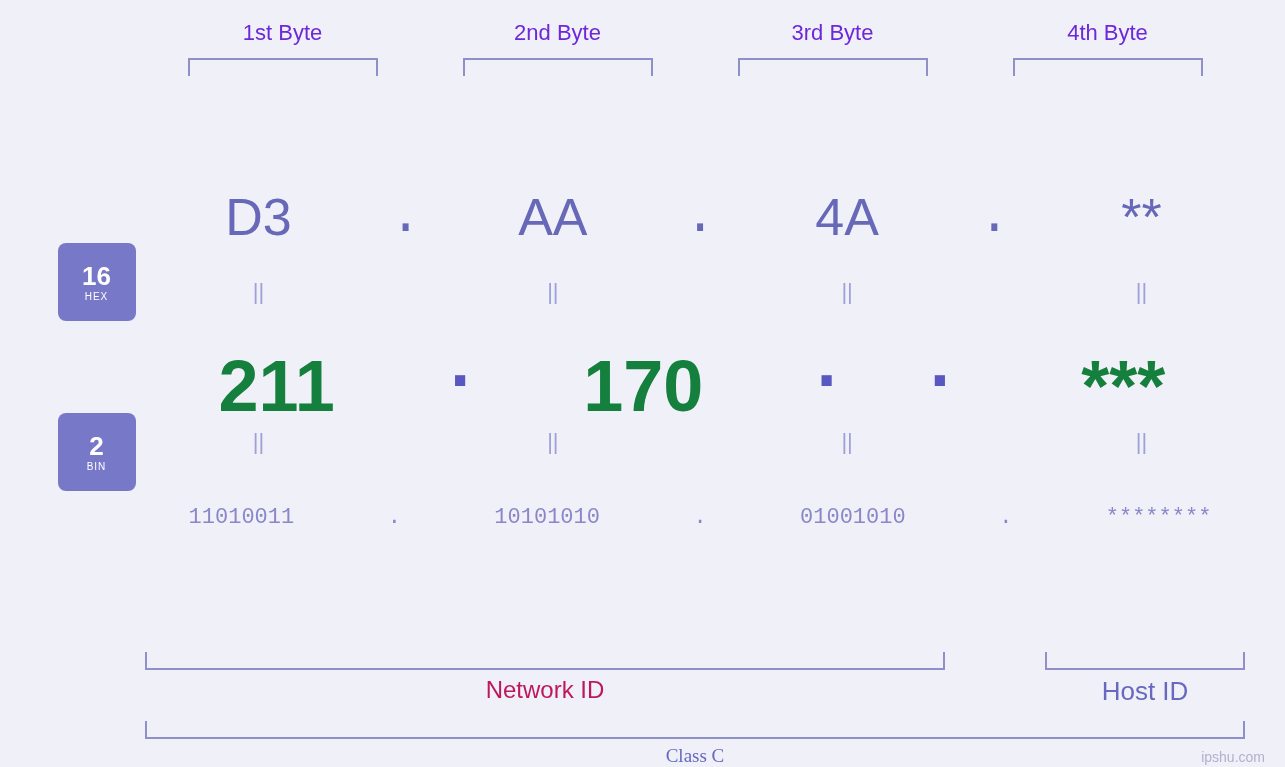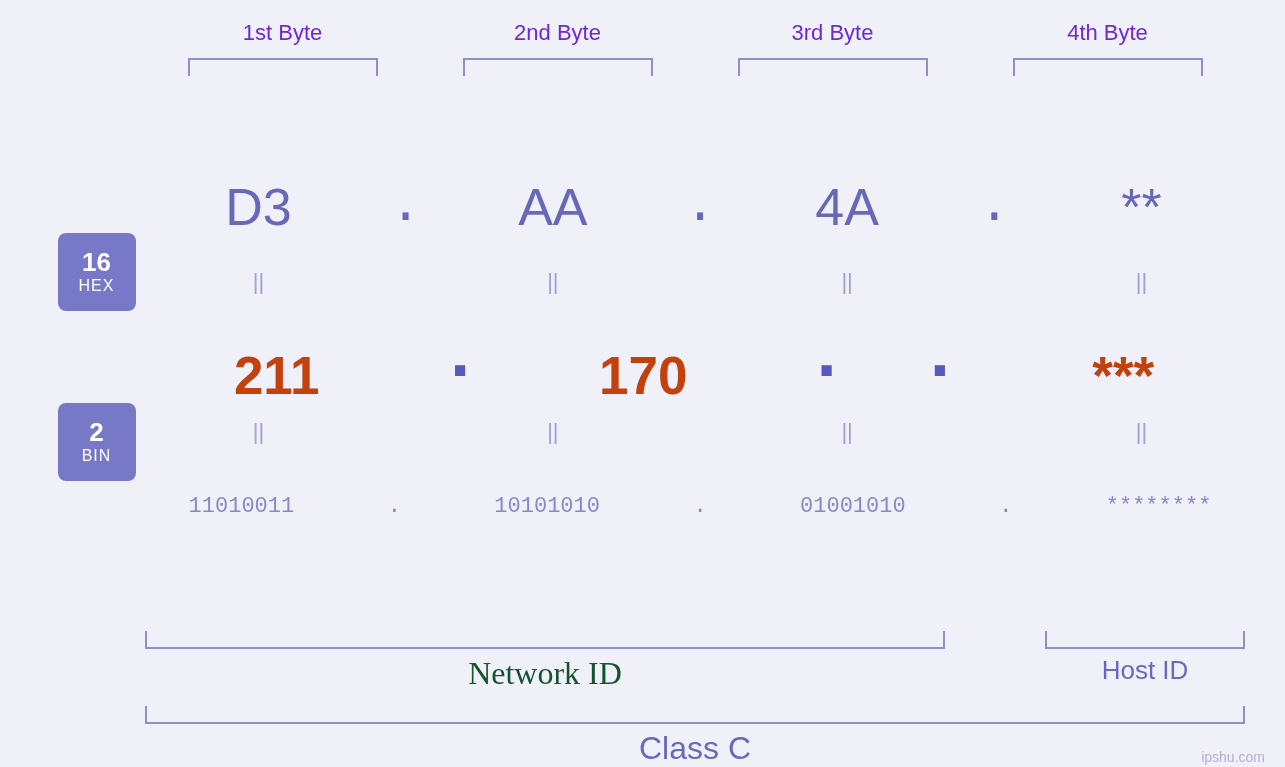--- a/index.html
+++ b/index.html
@@ -61,21 +61,21 @@
       font-family: Arial, sans-serif;
     }
 
     .base-number {
       font-size: 26px;
       font-weight: bold;
       line-height: 1.1;
     }
 
     .base-text {
-      font-size: 16px;
+      font-size: 10px;
       letter-spacing: 1px;
     }
 
     .ip-row {
       display: flex;
       align-items: center;
       justify-content: center;
       position: relative;
     }
 
@@ -143,22 +143,22 @@
       font-family: Arial, sans-serif;
     }
 
     .hex-dot {
       color: #6868b8;
       font-size: 52px;
     }
 
     
     .dec-value {
-      color: #c2410c;
-      font-size: 53px;
+      color: #15803d;
+      font-size: 72px;
       font-weight: bold;
       font-family: Arial, sans-serif;
       margin-top: 37px;
     }
 
     .dec-dot {
       color: #5858c0;
       font-size: 72px;
       font-weight: bold;
     }
@@ -169,39 +169,39 @@
       font-size: 22px;
       font-family: 'Courier New', Courier, monospace;
     }
 
     .bin-dot {
       color: #8888c8;
       font-size: 22px;
     }
 
     .network-id-label {
-      color: #14532d;
-      font-size: 32px;
-      font-family: Liberation Serif, serif;
+      color: #be185d;
+      font-size: 24px;
+      font-family: Liberation Sans, sans-serif;
       text-align: center;
       margin-top: 4px;
     }
 
     .host-id-label {
       color: #6868c0;
       font-size: 26px;
       font-family: Arial, sans-serif;
       text-align: center;
       margin-top: 4px;
     }
 
     .classc-label {
       color: #6868c0;
-      font-size: 32px;
-      font-family: Liberation Sans, sans-serif;
+      font-size: 19px;
+      font-family: Liberation Serif, serif;
       text-align: center;
       margin-top: 6px;
     }
 
     
     .watermark {
       position: absolute;
       bottom: 2px;
       right: 20px;
       color: #b0b0d0;

